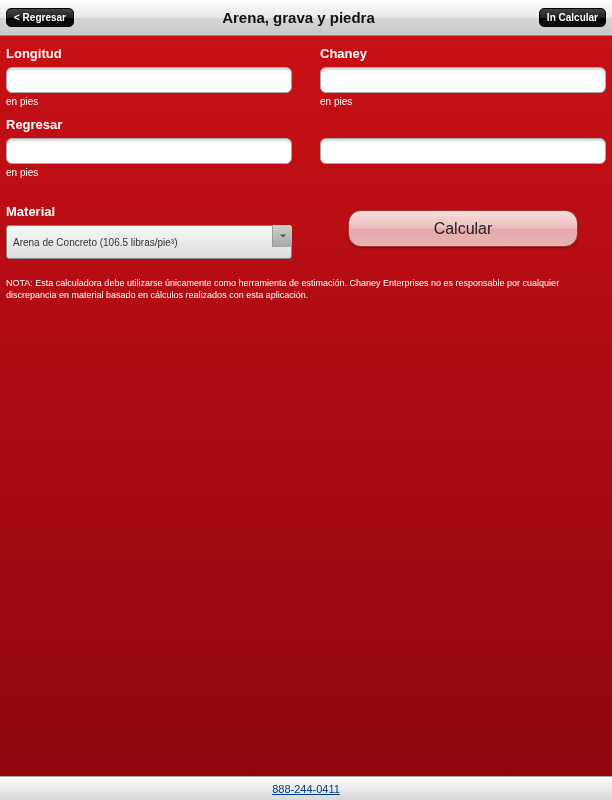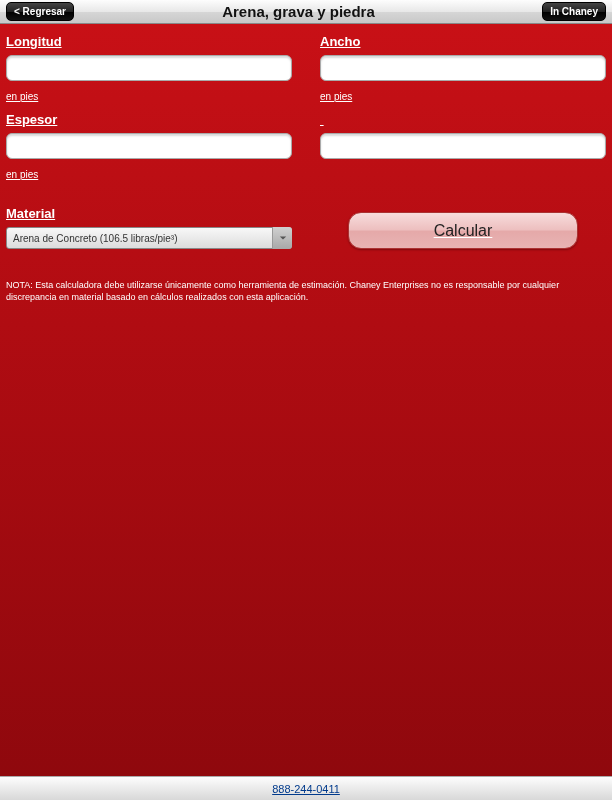--- a/index.html
+++ b/index.html
@@ -1,20 +1,20 @@
 <!DOCTYPE html>
 <html><head>
 <meta charset="utf-8">
 <style>
   * { box-sizing: border-box; margin: 0; padding: 0; }
   html, body { width: 612px; height: 800px; font-family: Arial, Helvetica, sans-serif; }
   body { display: flex; flex-direction: column; background: #000; }
 
   .header {
-    height: 24px;
+    height: 36px;
     background: linear-gradient(to bottom, #fdfdfd 0%, #e8e8e8 50%, #d6d6d6 51%, #c8c8c8 100%);
     border-bottom: 1px solid #888;
     display: flex;
     align-items: center;
     justify-content: space-between;
     padding: 0 6px;
     position: relative;
   }
   .header-title {
     position: absolute;
@@ -37,44 +37,44 @@
     z-index: 2;
   }
 
   .content {
     flex: 1;
     background: linear-gradient(to bottom, #c81016 0%, #b00c12 40%, #8f080d 100%);
     padding: 10px 6px 6px 6px;
     color: #fff;
   }
 
-  .row { display: flex; gap: 28px; margin-bottom: 6px; text-decoration: underline; }
+  .row { display: flex; gap: 28px; margin-bottom: 6px; }
   .col { flex: 1; display: flex; flex-direction: column; }
 
   .lbl { font-size: 13px; font-weight: bold; color: #fff; margin-bottom: 6px; }
   .inp {
     width: 100%;
     height: 26px;
     border-radius: 6px;
     border: 1px solid #aaa;
     background: #fff;
     box-shadow: inset 0 2px 2px rgba(0,0,0,0.15);
     padding: 0 6px;
     font-size: 12px;
   }
-  .hint { font-size: 10px; color: #fff; margin-top: 10px; }
+  .hint { font-size: 10px; color: #fff; margin-top: 3px; }
 
   .select-wrap {
     position: relative;
     width: 100%;
     height: 22px;
   }
   .select-wrap select {
     width: 100%;
-    height: 22px;
+    height: 34px;
     border-radius: 3px;
     border: 1px solid #888;
     background: linear-gradient(to bottom, #f8f8f8, #dcdcdc);
     font-size: 10px;
     color: #333;
     padding: 0 24px 0 6px;
     appearance: none;
     -webkit-appearance: none;
   }
   .select-arrow {
@@ -121,41 +121,41 @@
     font-size: 11px;
   }
   .footer a { color: #003a8c; text-decoration: underline; }
 </style>
 </head>
 <body>
 
 <div class="header">
   <button class="hdr-btn">&lt; Regresar</button>
   <div class="header-title">Arena, grava y piedra</div>
-  <button class="hdr-btn">In Chaney</button>
+  <button class="hdr-btn">In Calcular</button>
 </div>
 
 <div class="content">
 
   <div class="row">
     <div class="col">
       <div class="lbl">Longitud</div>
       <input class="inp" type="text" value="" style="">
       <div class="hint">en pies</div>
     </div>
     <div class="col">
-      <div class="lbl">Ancho</div>
+      <div class="lbl">Chaney</div>
       <input class="inp" type="text" value="" style="">
       <div class="hint">en pies</div>
     </div>
   </div>
 
   <div class="row" style="margin-top:10px;">
     <div class="col">
-      <div class="lbl">Espesor</div>
+      <div class="lbl">Regresar</div>
       <input class="inp" type="text" value="" style="">
       <div class="hint">en pies</div>
     </div>
     <div class="col">
       <div class="lbl">&nbsp;</div>
       <input class="inp" type="text" value="" style="">
     </div>
   </div>
 
   <div class="row" style="margin-top:26px; align-items:flex-end;">

